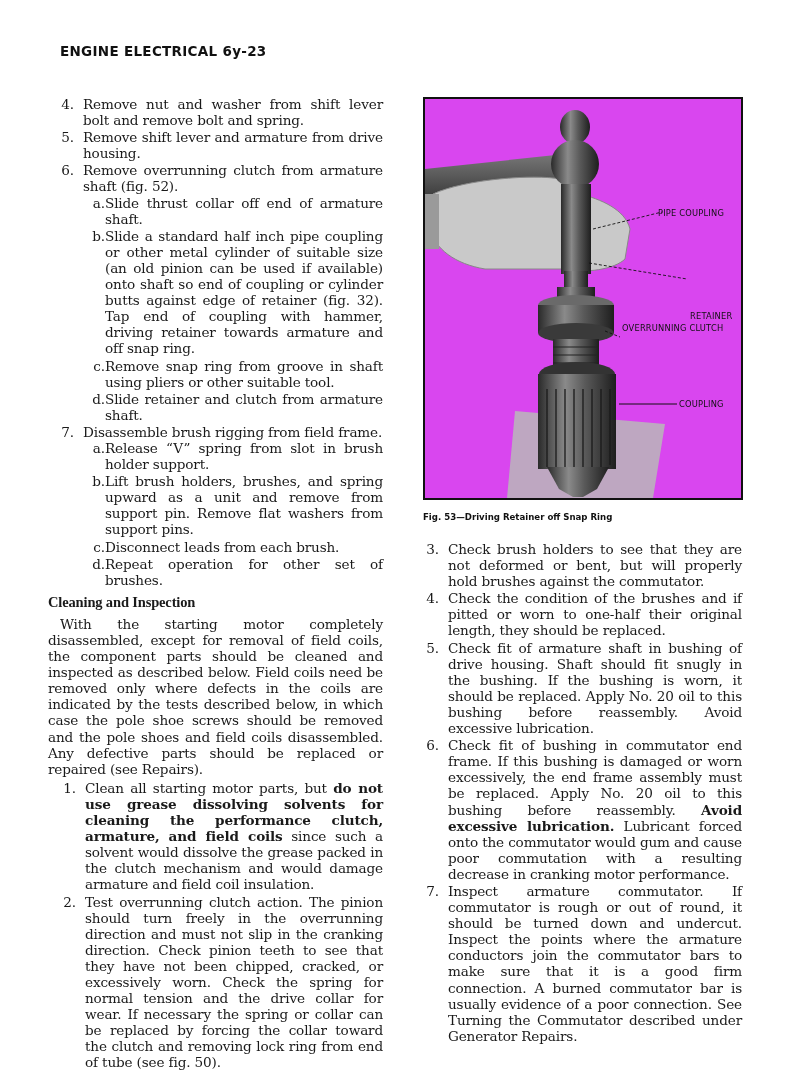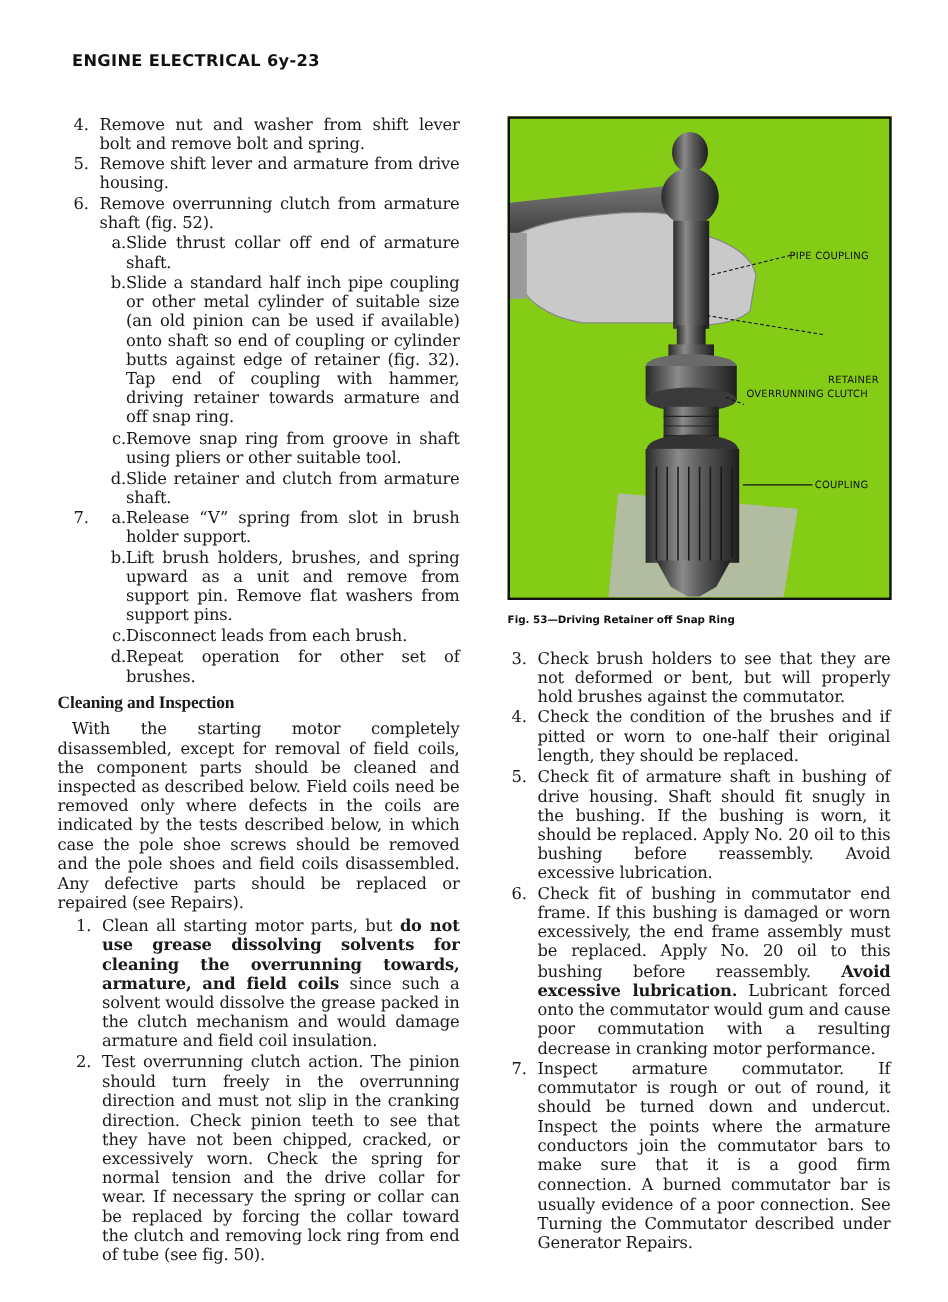--- a/index.html
+++ b/index.html
@@ -27,21 +27,21 @@
   .heading {
     font-family: "Liberation Serif", "DejaVu Serif", serif;
     font-weight: bold; font-size: 14.5px; margin: 6px 0 6px -12px;
   }
   .para { text-indent: 12px; margin-left: -12px; margin-bottom: 3px; }
   .list2 { margin-left: 2px; }
   b { font-weight: bold; }
 
   .figure {
     position: absolute; left: 423px; top: 97px; width: 316px; height: 399px;
-    border: 2px solid #111; background: #84cc16; overflow: hidden;
+    border: 2px solid #111; background: #d946ef; overflow: hidden;
   }
   .figure svg { position: absolute; left: 0; top: 0; }
   .fig-label {
     position: absolute; font-family: "DejaVu Sans", "Liberation Sans", sans-serif;
     font-size: 8.3px; letter-spacing: 0.2px; color: #111; white-space: nowrap;
   }
   .caption {
     position: absolute; left: 423px; top: 512px; width: 320px; text-align: left;
     font-family: "DejaVu Sans", "Liberation Sans", sans-serif;
     font-weight: bold; font-size: 8.6px; color: #111;
@@ -76,20 +76,21 @@
       <span class="num">c.</span>
       <span>Remove snap ring from groove in shaft using pliers or other suitable tool.</span>
     </div>
     <div class="sub">
       <span class="num">d.</span>
       <span>Slide retainer and clutch from armature shaft.</span>
     </div>
   </div>
   <div class="item">
     <span class="num">7.</span>
+    <span>Disassemble brush rigging from field frame.</span>
     <div class="sub">
       <span class="num">a.</span>
       <span>Release “V” spring from slot in brush holder support.</span>
     </div>
     <div class="sub">
       <span class="num">b.</span>
       <span>Lift brush holders, brushes, and spring upward as a unit and remove from support pin. Remove flat washers from support pins.</span>
     </div>
     <div class="sub">
       <span class="num">c.</span>
@@ -100,21 +101,21 @@
       <span>Repeat operation for other set of brushes.</span>
     </div>
   </div>
 
   <div class="heading">Cleaning and Inspection</div>
   <div class="para">With the starting motor completely disassembled, except for removal of field coils, the component parts should be cleaned and inspected as described below. Field coils need be removed only where defects in the coils are indicated by the tests described below, in which case the pole shoe screws should be removed and the pole shoes and field coils disassembled. Any defective parts should be replaced or repaired (see Repairs).</div>
 
   <div class="list2">
     <div class="item">
       <span class="num">1.</span>
-      <span>Clean all starting motor parts, but </span><b>do not use grease dissolving solvents for cleaning the overrunning towards, armature, and field coils</b><span> since such a solvent would dissolve the grease packed in the clutch mechanism and would damage armature and field coil insulation.</span>
+      <span>Clean all starting motor parts, but </span><b>do not use grease dissolving solvents for cleaning the performance clutch, armature, and field coils</b><span> since such a solvent would dissolve the grease packed in the clutch mechanism and would damage armature and field coil insulation.</span>
     </div>
     <div class="item">
       <span class="num">2.</span>
       <span>Test overrunning clutch action. The pinion should turn freely in the overrunning direction and must not slip in the cranking direction. Check pinion teeth to see that they have not been chipped, cracked, or excessively worn. Check the spring for normal tension and the drive collar for wear. If necessary the spring or collar can be replaced by forcing the collar toward the clutch and removing lock ring from end of tube (see fig. 50).</span>
     </div>
   </div>
 </div>
 
 <div class="figure">
   <svg width="316" height="399" viewBox="0 0 316 399">

